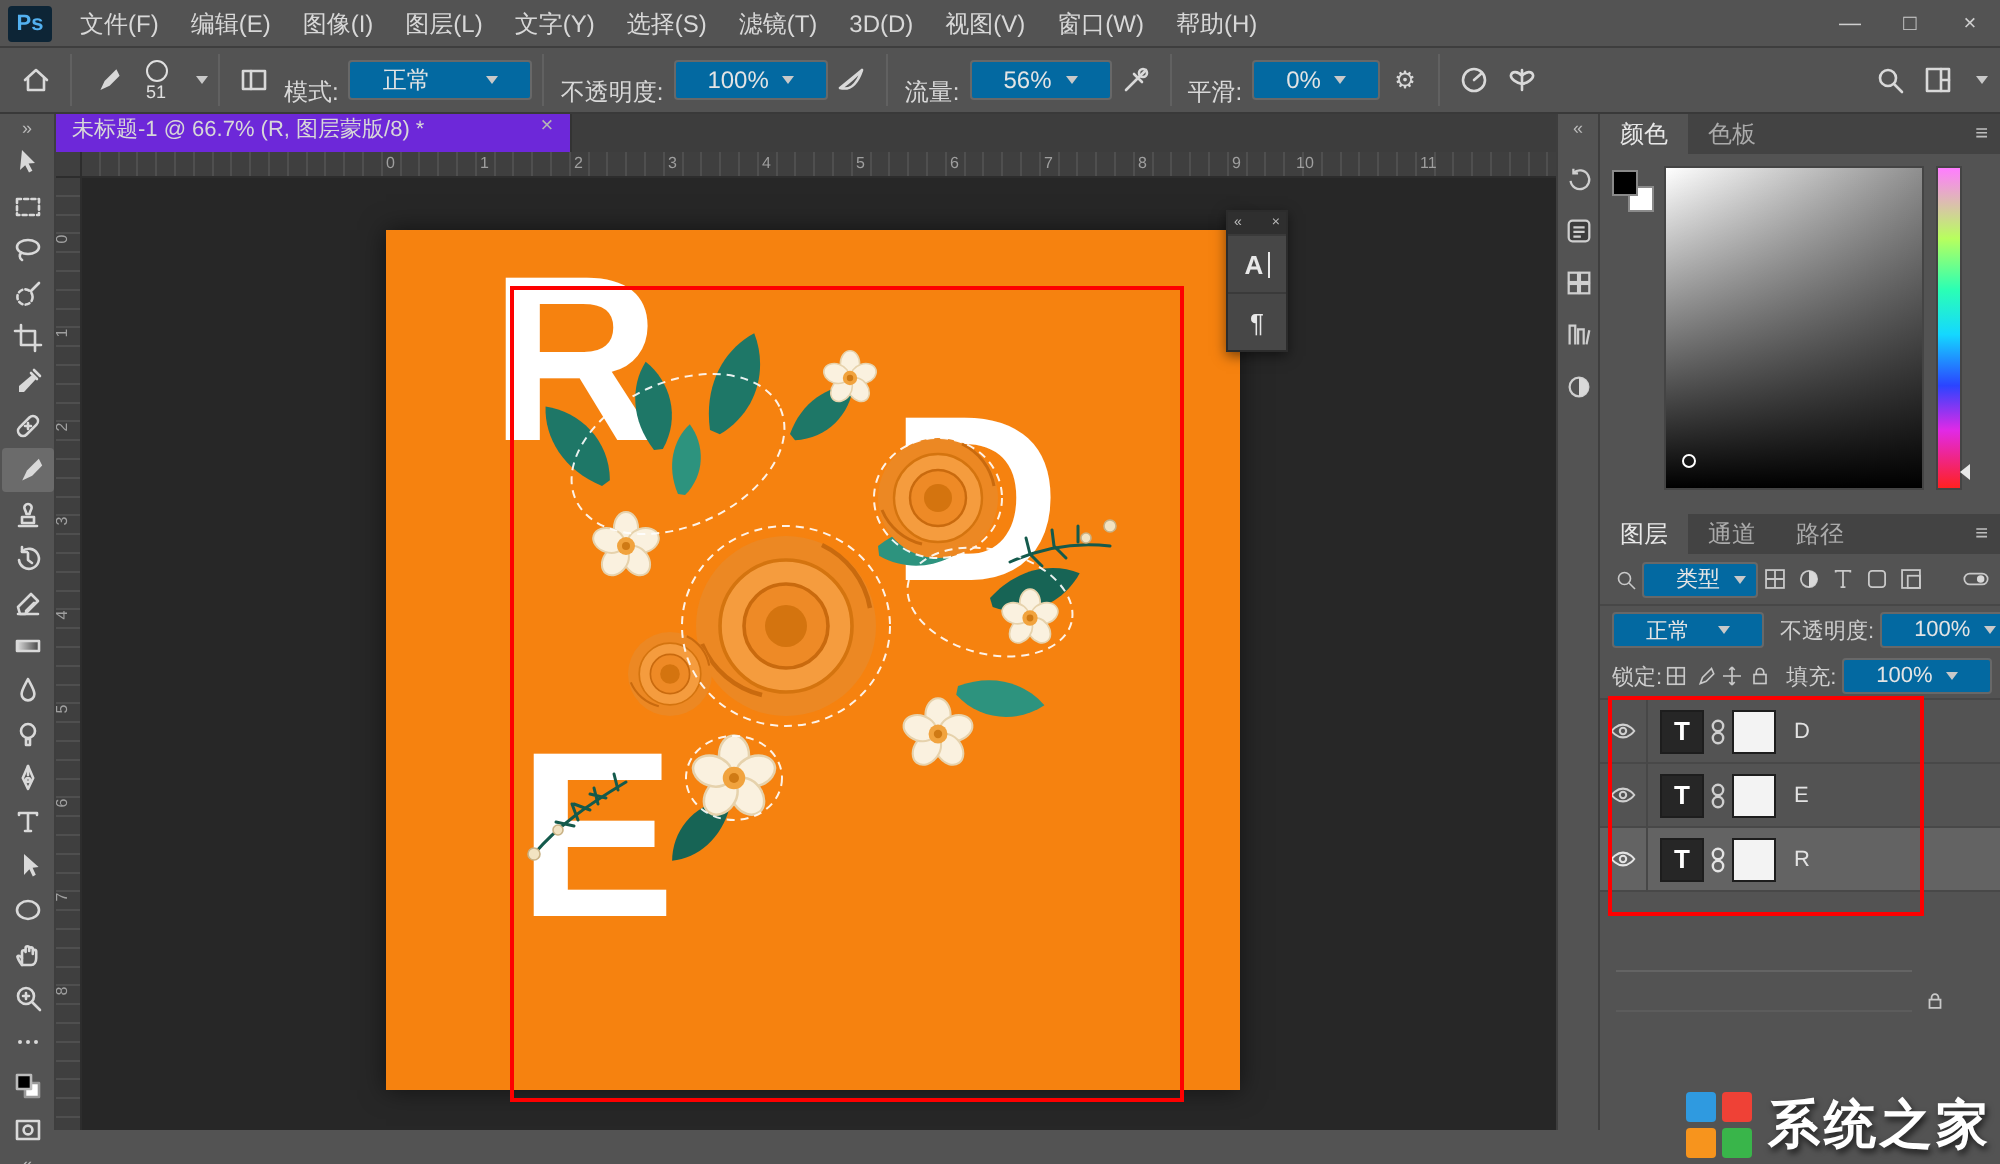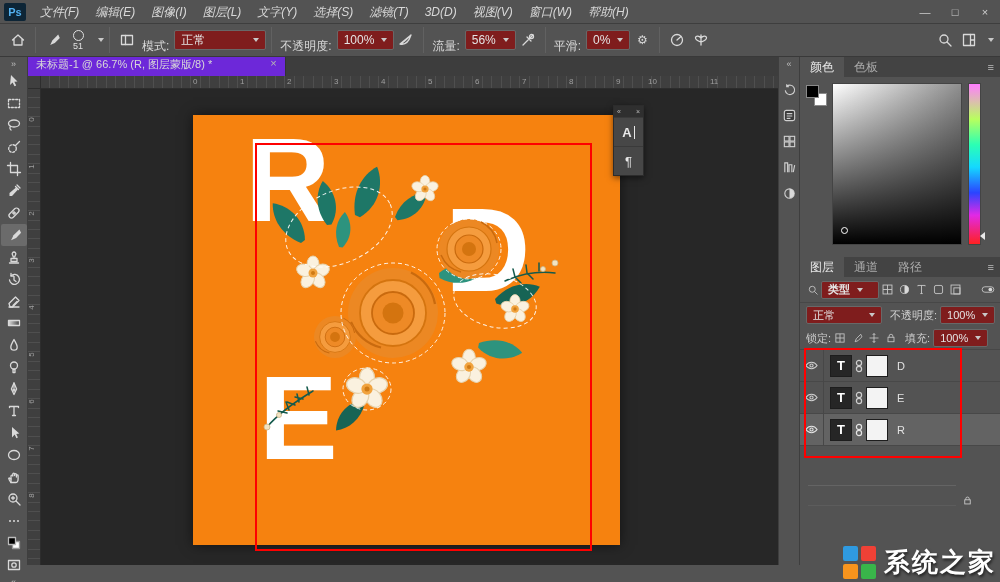--- a/index.html
+++ b/index.html
@@ -6,33 +6,33 @@
   html,body {background:#222;}
   .app {position:relative;width:1000px;height:582px;overflow:hidden;background:#535353;
         font-family:"Liberation Sans","DejaVu Sans",sans-serif;font-size:12px;color:#d8d8d8;
         -webkit-user-select:none;user-select:none;}
   .abs {position:absolute;}
 
   
   .menubar {left:0;top:0;width:1000px;height:24px;background:#535353;border-bottom:1px solid #3e3e3e;display:flex;align-items:center;}
   .ps-logo {width:22px;height:18px;margin:0 6px 0 4px;background:#0d2536;color:#53b1f0;font-weight:bold;font-size:11px;
             display:flex;align-items:center;justify-content:center;border-radius:2px;}
-  .menu-item {padding:0 8px;height:24px;line-height:24px;white-space:nowrap;font-style:italic;}
+  .menu-item {padding:0 8px;height:24px;line-height:24px;white-space:nowrap;}
   .win-controls {margin-left:auto;display:flex;}
   .wc {width:30px;height:24px;display:flex;align-items:center;justify-content:center;color:#cfcfcf;font-size:11px;}
 
   
   .optionsbar {left:0;top:24px;width:1000px;height:33px;background:#535353;border-bottom:1px solid #393939;
                display:flex;align-items:center;padding:0 6px;}
   .sep {width:1px;height:26px;background:#444;border-right:1px solid #616161;margin:0 5px;flex:none;}
   .icon-btn {width:24px;height:24px;display:flex;align-items:center;justify-content:center;flex:none;}
   .icon-btn svg, .tool svg {stroke:#d9d9d9;fill:none;stroke-width:1.3;stroke-linecap:round;stroke-linejoin:round;display:block;}
   .f {fill:#d9d9d9 !important;stroke:none !important;}
-  .dd {display:flex;align-items:center;height:20px;background:#7f1d1d;border:1px solid #686868;border-radius:2px;
-       padding:0 6px;color:#e4e4e4;flex:none;white-space:nowrap;}
+  .dd {display:flex;align-items:center;height:20px;background:#0369a1;border:1px solid #686868;border-radius:2px;
+       padding:0 16px;color:#e4e4e4;flex:none;white-space:nowrap;}
   .caret {width:0;height:0;border-left:3.5px solid transparent;border-right:3.5px solid transparent;border-top:4px solid #c9c9c9;margin-left:7px;flex:none;}
   .opt-label {margin:13px 5px 0 3px;white-space:nowrap;flex:none;}
   .brush-preview {display:flex;flex-direction:column;align-items:center;width:26px;flex:none;line-height:1;}
   .brush-preview .dot {width:11px;height:11px;border:1px solid #e0e0e0;border-radius:50%;}
   .brush-preview .num {font-size:9px;color:#e0e0e0;margin-top:1px;}
   .right-opts {margin-left:auto;display:flex;align-items:center;}
 
   
   .tabbar {left:28px;top:57px;width:750px;height:19px;background:#3d3d3d;display:flex;align-items:flex-end;}
   .doc-tab {height:19px;background:#6d28d9;display:flex;padding:0 8px;font-size:11px;color:#d8d8d8;
@@ -584,21 +584,21 @@
       <div class="ptab-menu">≡</div>
     </div>
 
     <div class="filter-row">
       <div class="mini-icon">
           <svg width="12" height="12" viewBox="0 0 16 16">
             <circle cx="7" cy="7" r="4"></circle>
             <path d="M10 10l4 4"></path>
           </svg>
         </div>
-      <div class="dd" style="width:58px;height:18px;font-weight:bold;">
+      <div class="dd" style="width:58px;height:18px;">
         <span style="font-size:11px">类型</span>
         <div class="caret"></div>
       </div>
       <div class="mini-icon">
           <svg width="13" height="13" viewBox="0 0 16 16">
             <rect x="2.5" y="2.5" width="11" height="11"></rect>
             <path d="M2.5 8h11M8 2.5v11"></path>
           </svg>
         </div>
       <div class="mini-icon">

